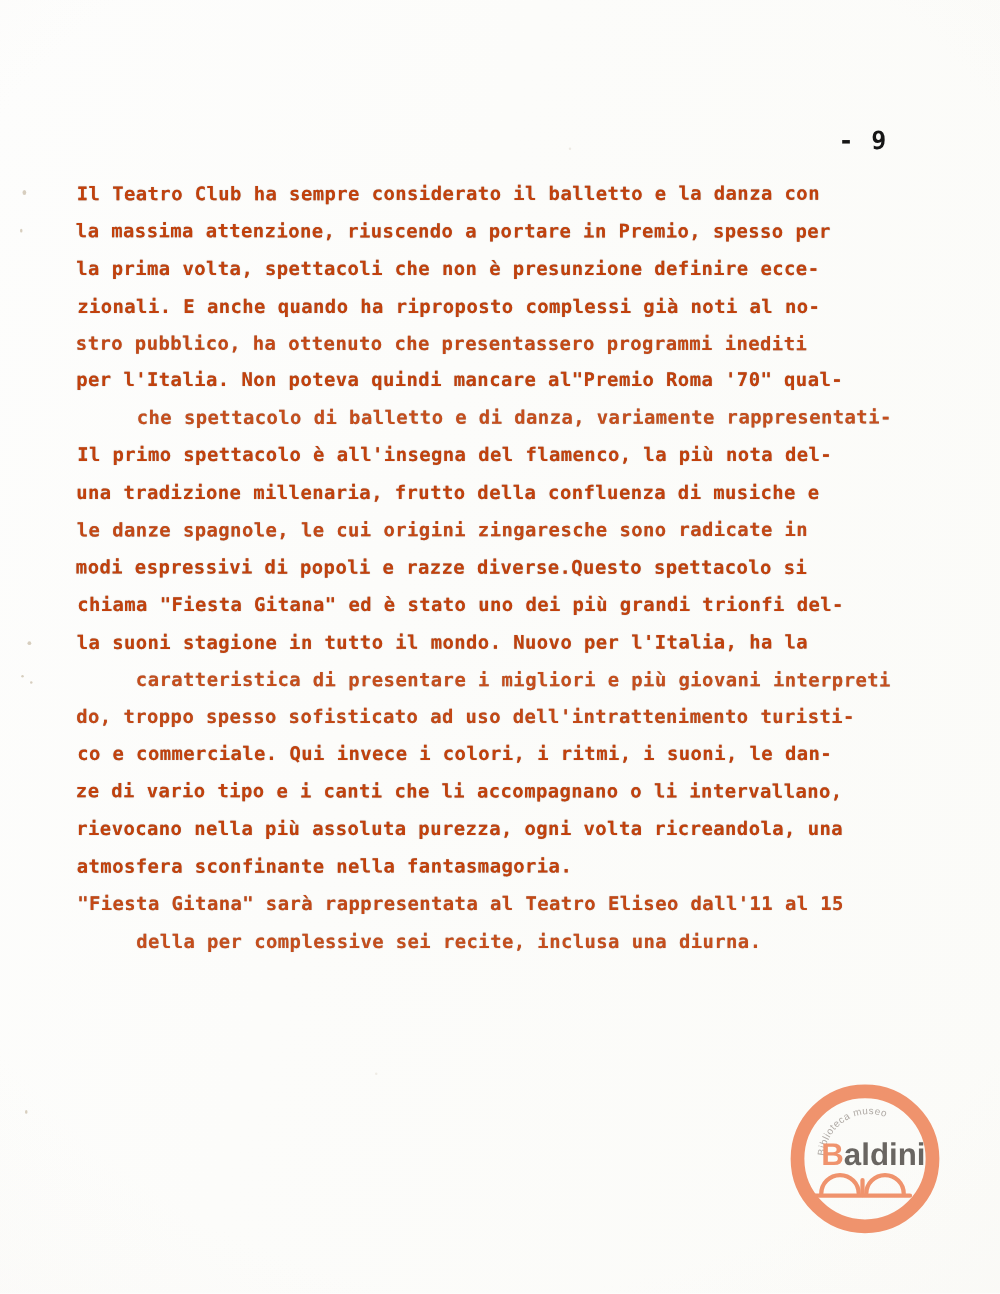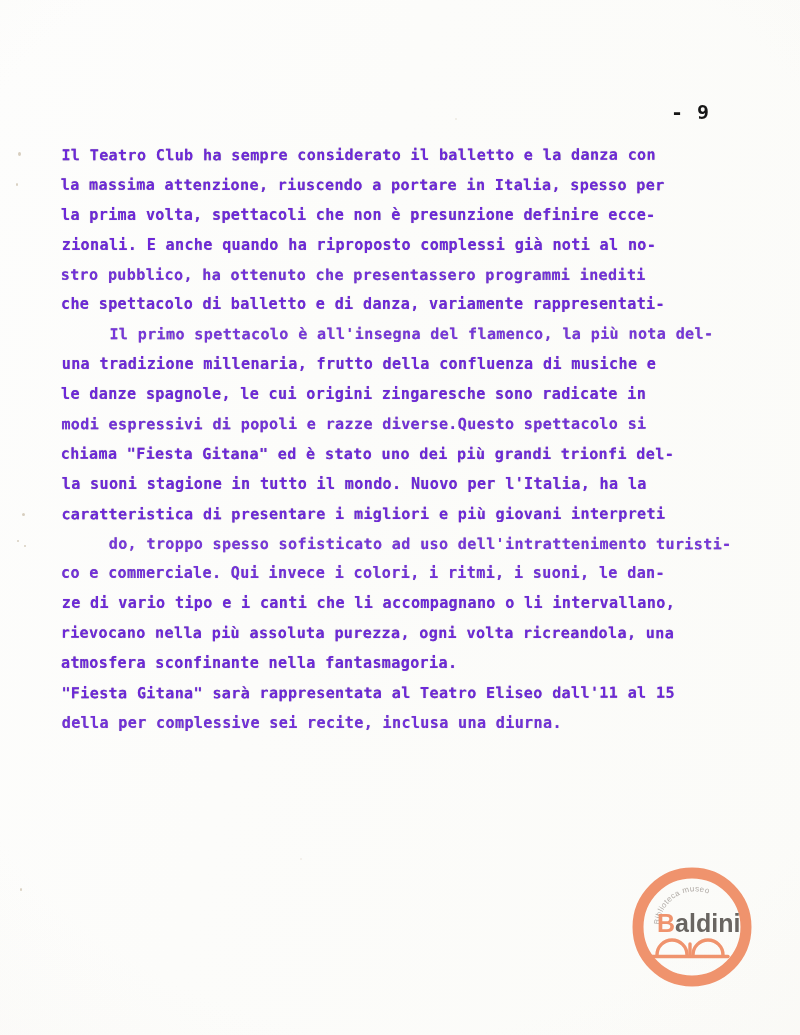--- a/index.html
+++ b/index.html
@@ -60,21 +60,21 @@
     width: 700px;
   }
 
   .line {
     font-size: 15.1px;
     line-height: 29.9px;
     height: 29.9px;
     white-space: pre;
     letter-spacing: 0.35px;
     font-weight: bold;
-    color: #6d28d9;
+    color: #c2410c;
     text-shadow: 0 0 0.7px rgba(40,40,40,0.5);
   }
 
   
   .line:nth-child(3n+1)  { transform: translateX(0.4px)  rotate(-0.045deg); }
   .line:nth-child(3n+2)  { transform: translateX(-0.3px) rotate(0.03deg); }
   .line:nth-child(4n)    { transform: translateX(0.7px); }
   .line:nth-child(5n)    { opacity: .96; }
   .line:nth-child(7n)    { opacity: .93; margin-left: 48px; }
 
@@ -104,24 +104,25 @@
     <div class="speck" style="left:24px;  top:545px; width:2px; height:2px;"></div>
     <div class="speck" style="left:20px;  top:888px; width:2px; height:3px;"></div>
     <div class="speck" style="left:455px; top:118px; width:2px; height:2px; opacity:.4;"></div>
     <div class="speck" style="left:300px; top:858px; width:2px; height:2px; opacity:.35;"></div>
   </div>
 
   <div class="page-number">- 9</div>
 
   <div class="body-text">
     <div class="line">Il Teatro Club ha sempre considerato il balletto e la danza con</div>
-    <div class="line">la massima attenzione, riuscendo a portare in Italia, spesso per</div>
+    <div class="line">la massima attenzione, riuscendo a portare in Premio, spesso per</div>
     <div class="line">la prima volta, spettacoli che non è presunzione definire ecce-</div>
     <div class="line">zionali. E anche quando ha riproposto complessi già noti al no-</div>
     <div class="line">stro pubblico, ha ottenuto che presentassero programmi inediti</div>
+    <div class="line">per l'Italia. Non poteva quindi mancare al"Premio Roma '70" qual-</div>
     <div class="line">che spettacolo di balletto e di danza, variamente rappresentati-</div>
     <div class="line">Il primo spettacolo è all'insegna del flamenco, la più nota del-</div>
     <div class="line">una tradizione millenaria, frutto della confluenza di musiche e</div>
     <div class="line">le danze spagnole, le cui origini zingaresche sono radicate in</div>
     <div class="line">modi espressivi di popoli e razze diverse.Questo spettacolo si</div>
     <div class="line">chiama "Fiesta Gitana" ed è stato uno dei più grandi trionfi del-</div>
     <div class="line">la suoni stagione in tutto il mondo. Nuovo per l'Italia, ha la</div>
     <div class="line">caratteristica di presentare i migliori e più giovani interpreti</div>
     <div class="line">do, troppo spesso sofisticato ad uso dell'intrattenimento turisti-</div>
     <div class="line">co e commerciale. Qui invece i colori, i ritmi, i suoni, le dan-</div>

